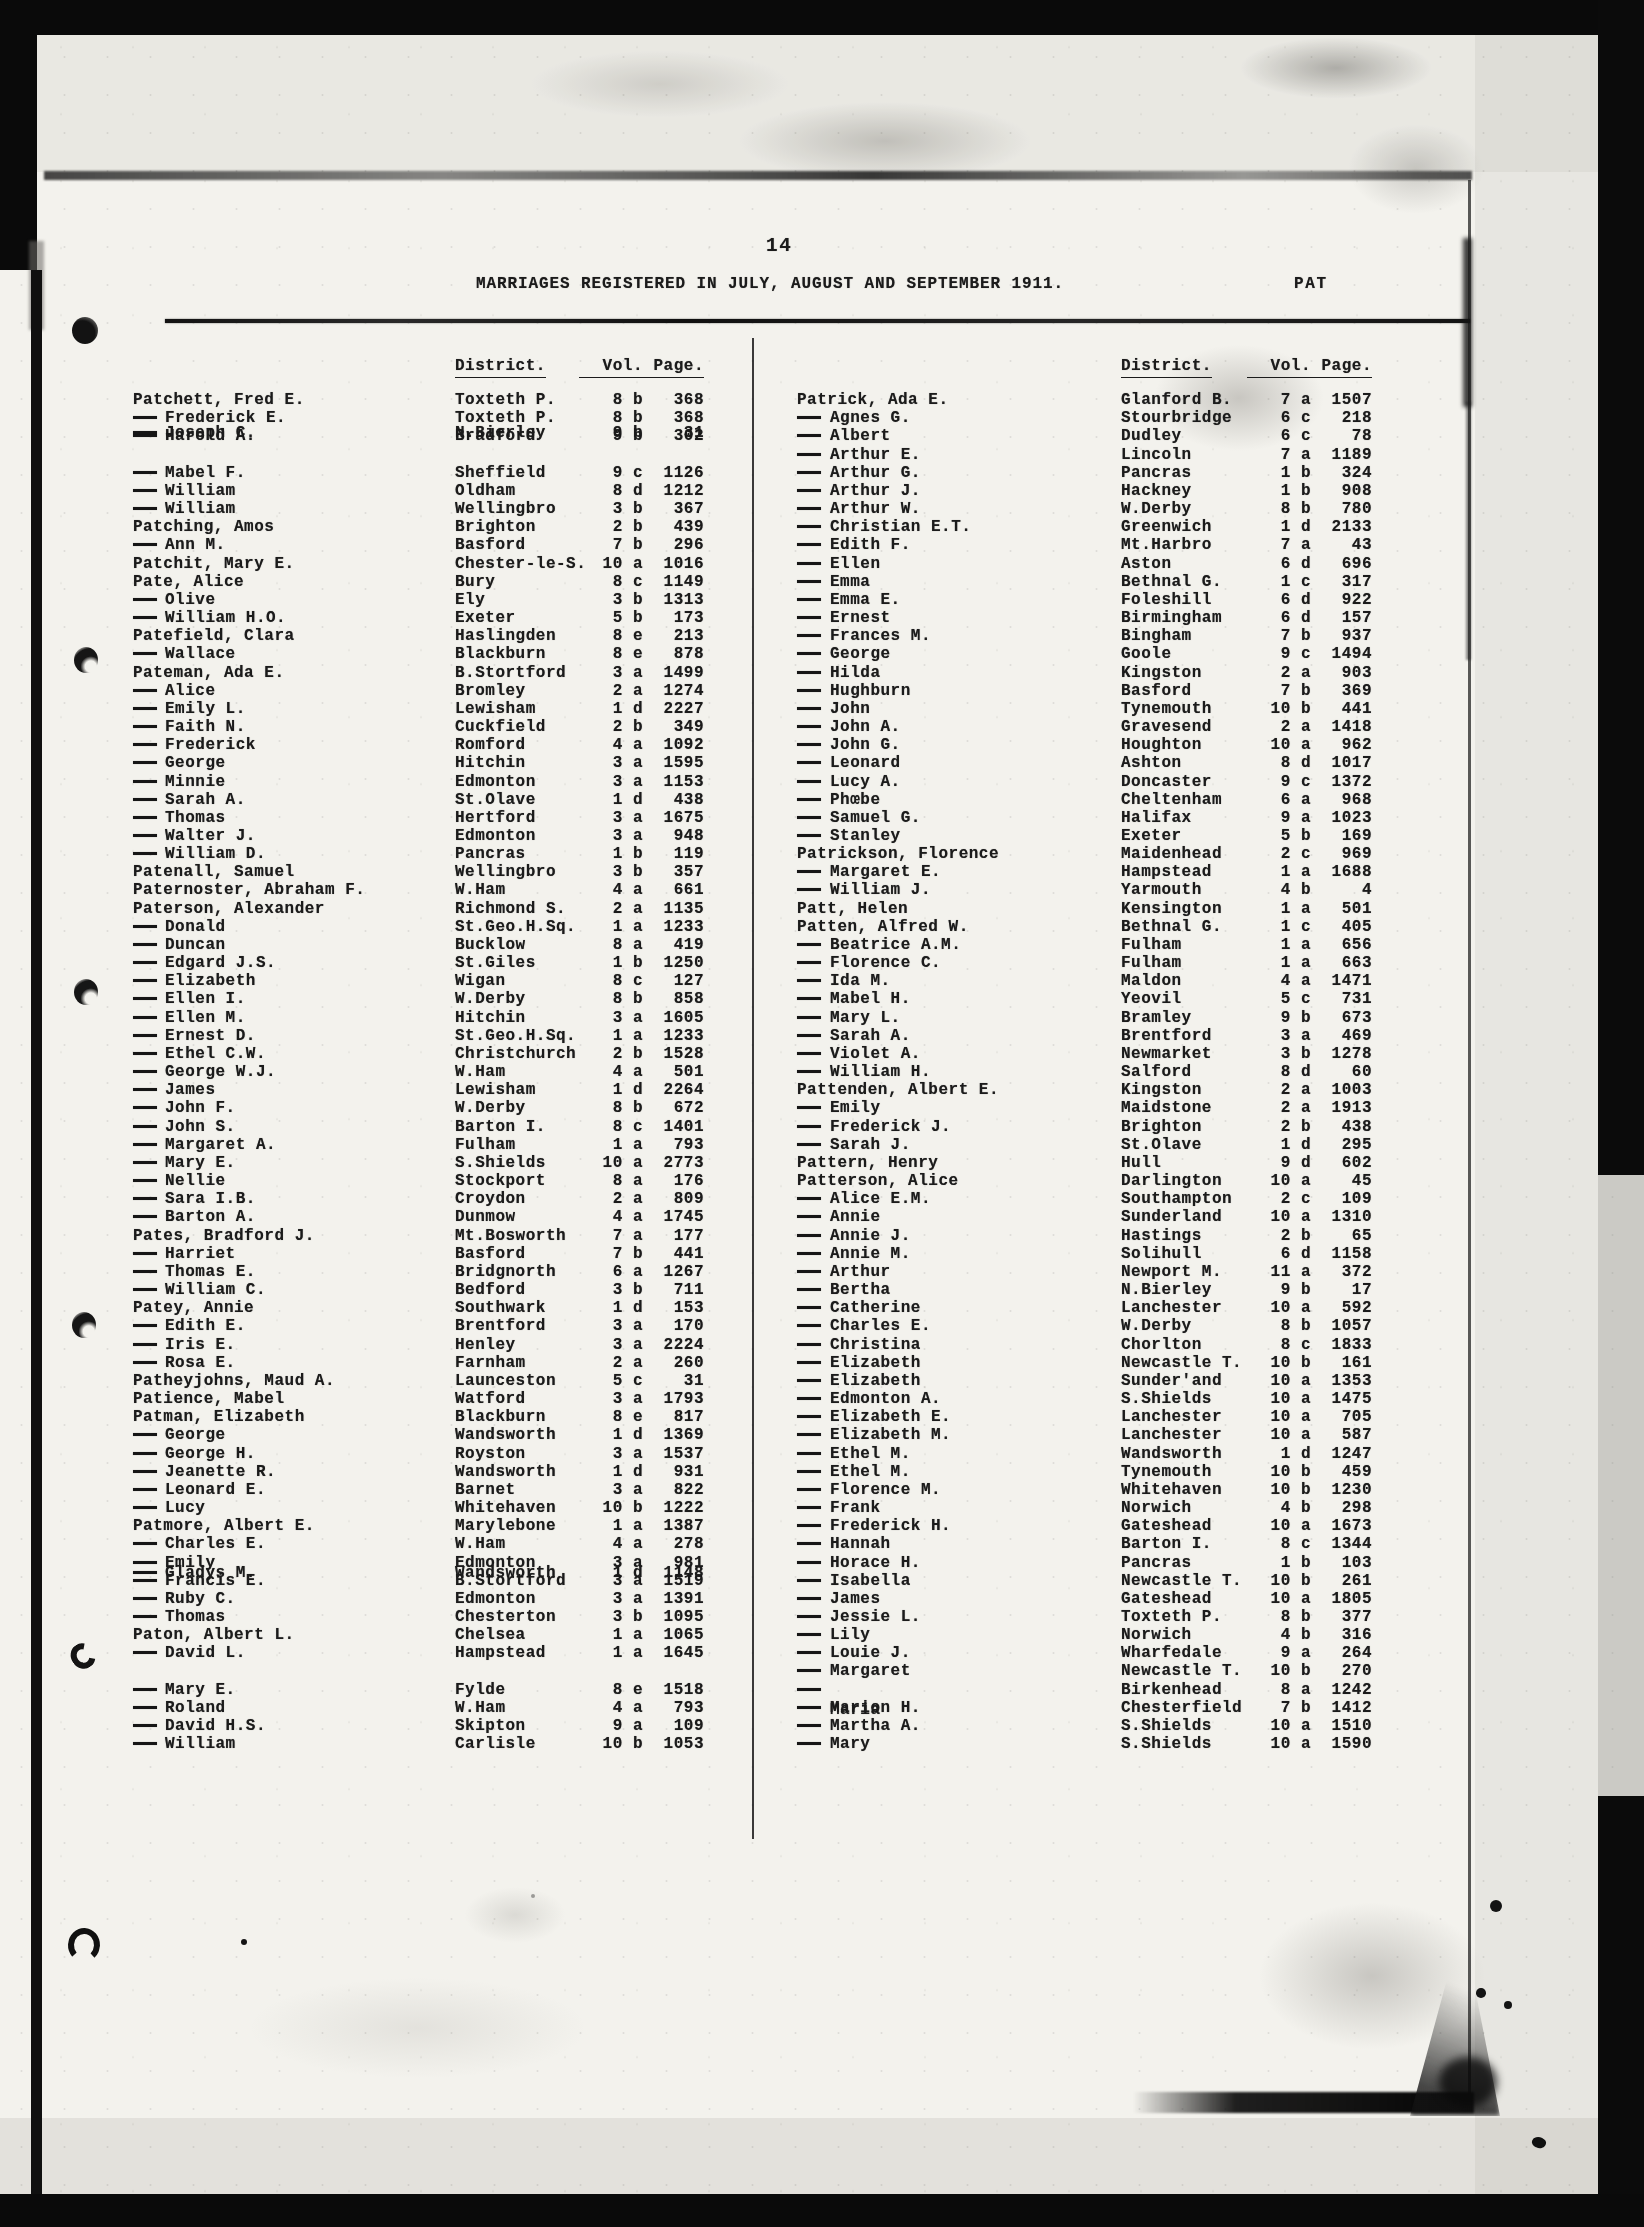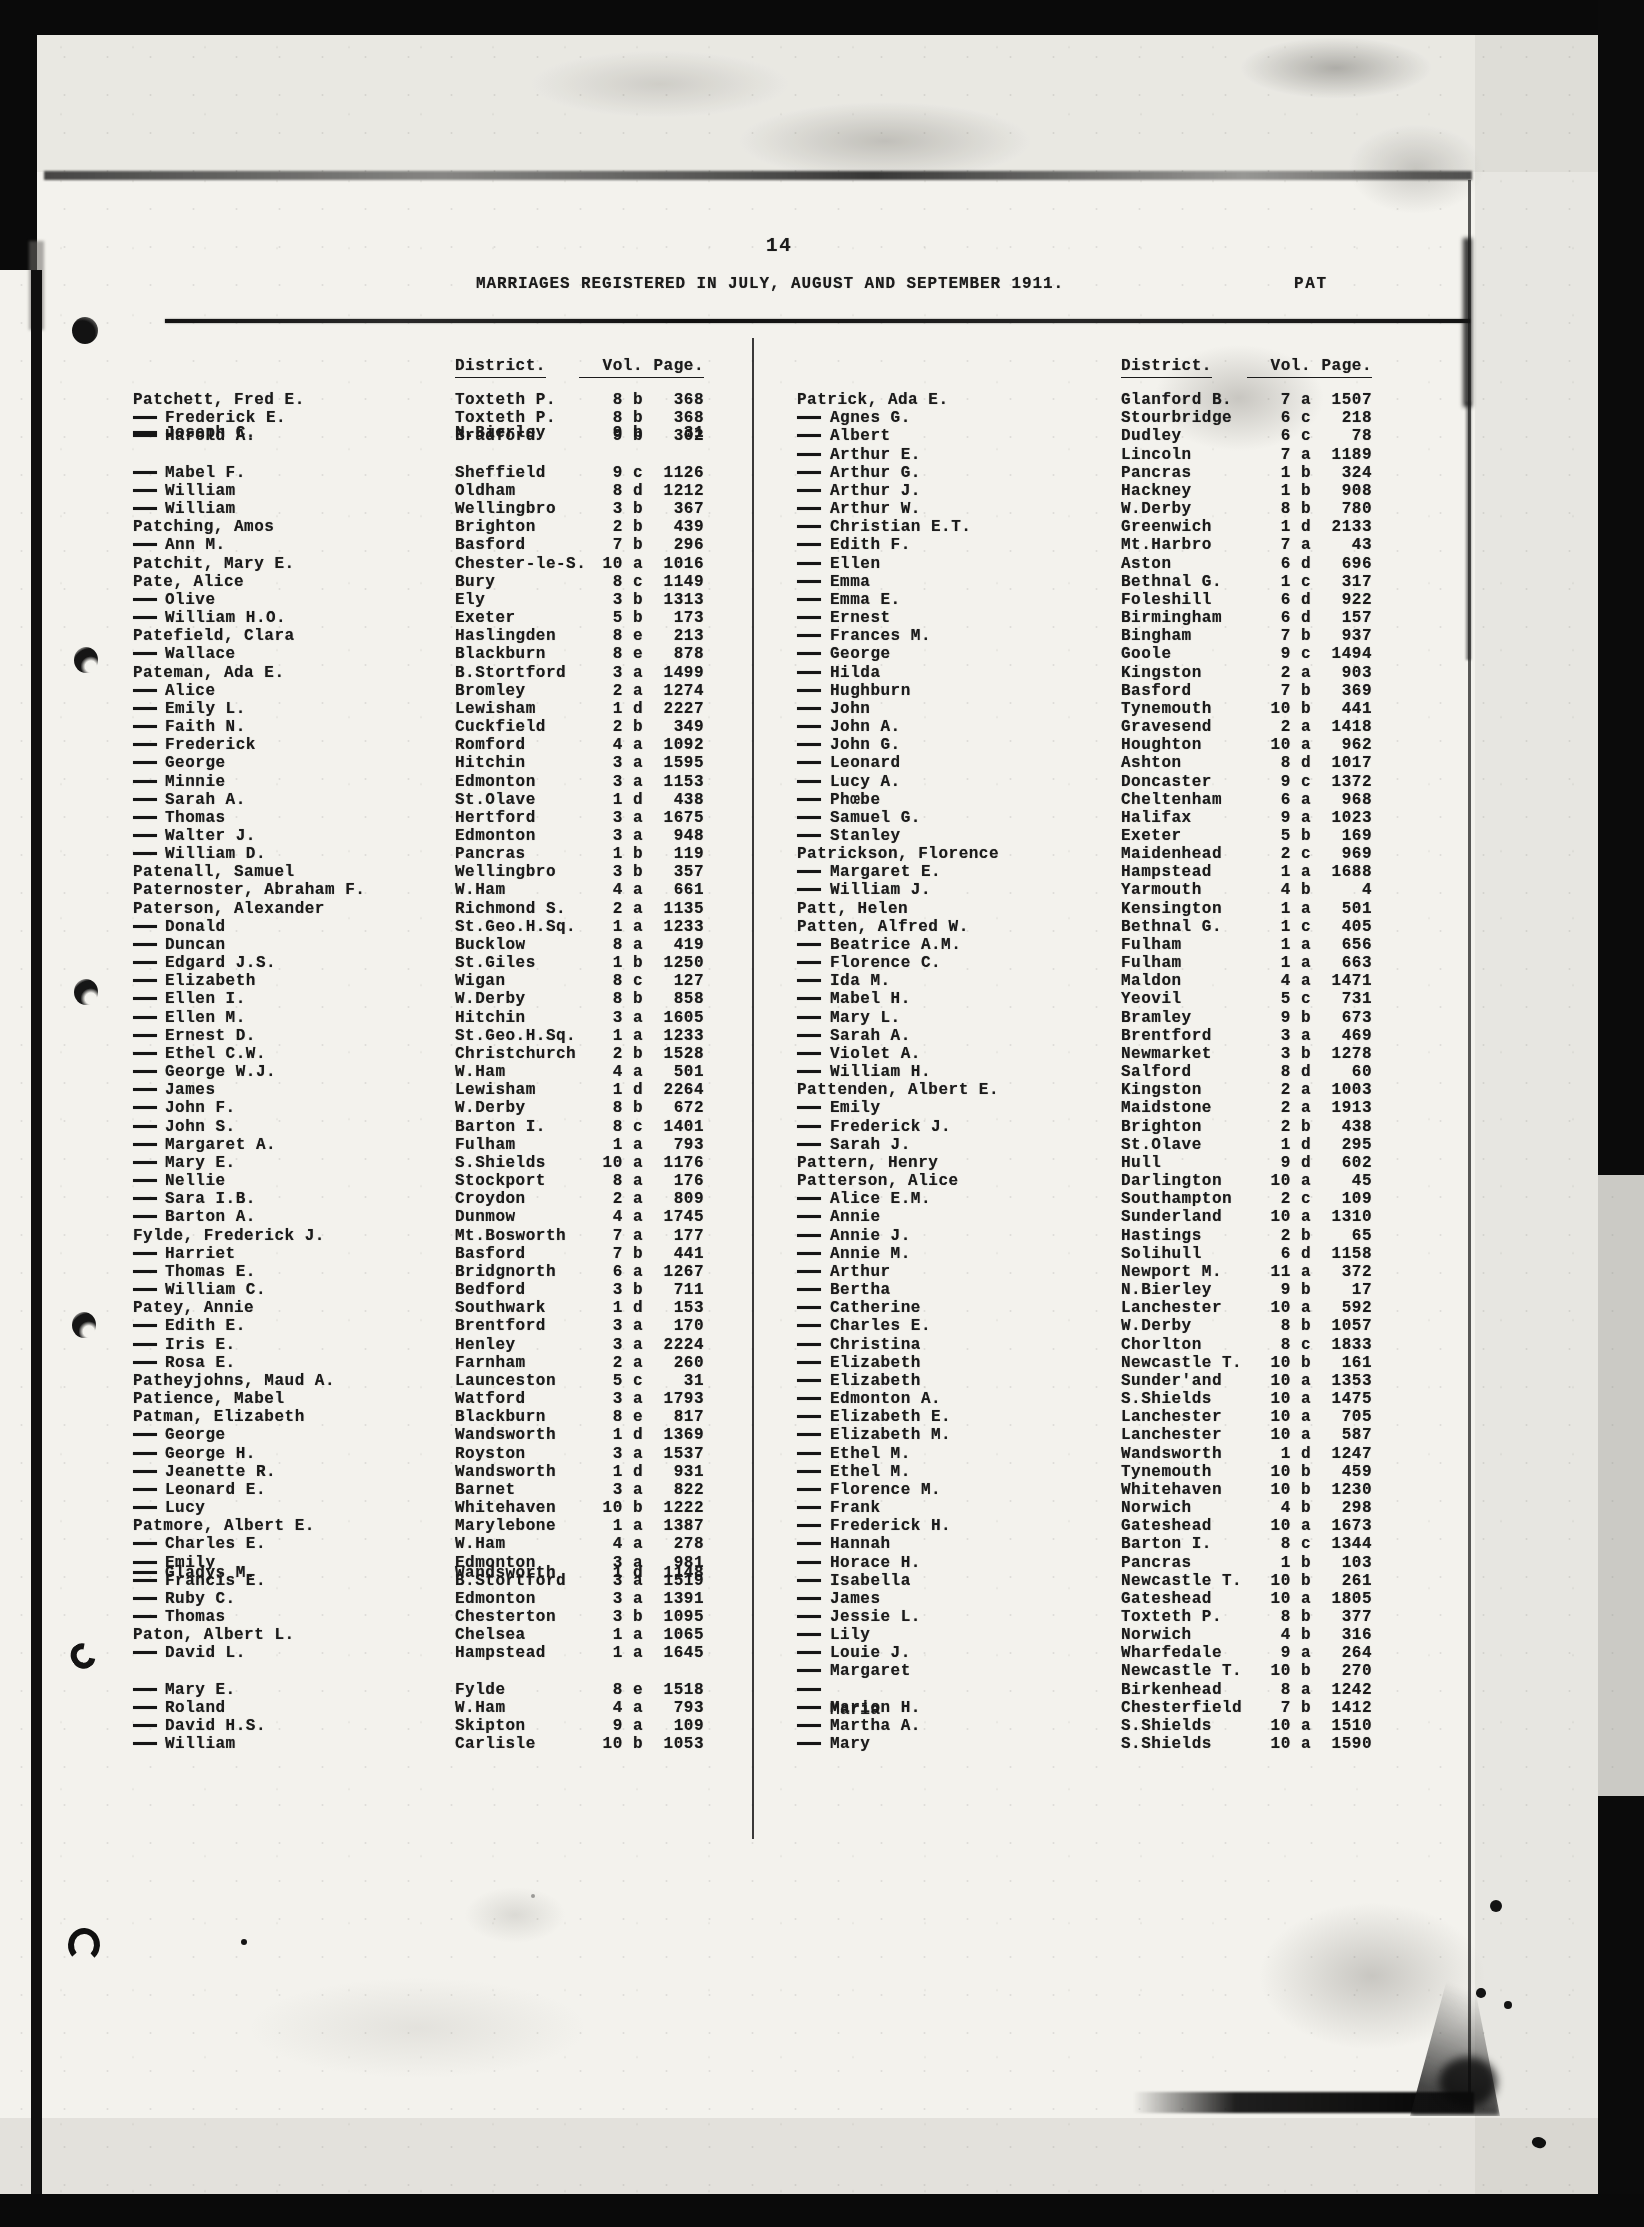--- a/index.html
+++ b/index.html
@@ -166,25 +166,25 @@
       <div class="row ink" style="top: 972px;"><span class="dash" style="left: 133px;"></span><span class="cell name" style="left: 165px;">Elizabeth</span><span class="cell dist" style="left: 455px;">Wigan</span><span class="cell vol num" style="left: 579px; width: 64px;">8 c</span><span class="cell page num" style="left: 632px; width: 72px;">127</span></div>
       <div class="row ink" style="top: 990px;"><span class="dash" style="left: 133px;"></span><span class="cell name" style="left: 165px;">Ellen I.</span><span class="cell dist" style="left: 455px;">W.Derby</span><span class="cell vol num" style="left: 579px; width: 64px;">8 b</span><span class="cell page num" style="left: 632px; width: 72px;">858</span></div>
       <div class="row ink" style="top: 1009px;"><span class="dash" style="left: 133px;"></span><span class="cell name" style="left: 165px;">Ellen M.</span><span class="cell dist" style="left: 455px;">Hitchin</span><span class="cell vol num" style="left: 579px; width: 64px;">3 a</span><span class="cell page num" style="left: 632px; width: 72px;">1605</span></div>
       <div class="row ink" style="top: 1027px;"><span class="dash" style="left: 133px;"></span><span class="cell name" style="left: 165px;">Ernest D.</span><span class="cell dist" style="left: 455px;">St.Geo.H.Sq.</span><span class="cell vol num" style="left: 579px; width: 64px;">1 a</span><span class="cell page num" style="left: 632px; width: 72px;">1233</span></div>
       <div class="row ink" style="top: 1045px;"><span class="dash" style="left: 133px;"></span><span class="cell name" style="left: 165px;">Ethel C.W.</span><span class="cell dist" style="left: 455px;">Christchurch</span><span class="cell vol num" style="left: 579px; width: 64px;">2 b</span><span class="cell page num" style="left: 632px; width: 72px;">1528</span></div>
       <div class="row ink" style="top: 1063px;"><span class="dash" style="left: 133px;"></span><span class="cell name" style="left: 165px;">George W.J.</span><span class="cell dist" style="left: 455px;">W.Ham</span><span class="cell vol num" style="left: 579px; width: 64px;">4 a</span><span class="cell page num" style="left: 632px; width: 72px;">501</span></div>
       <div class="row ink" style="top: 1081px;"><span class="dash" style="left: 133px;"></span><span class="cell name" style="left: 165px;">James</span><span class="cell dist" style="left: 455px;">Lewisham</span><span class="cell vol num" style="left: 579px; width: 64px;">1 d</span><span class="cell page num" style="left: 632px; width: 72px;">2264</span></div>
       <div class="row ink" style="top: 1099px;"><span class="dash" style="left: 133px;"></span><span class="cell name" style="left: 165px;">John F.</span><span class="cell dist" style="left: 455px;">W.Derby</span><span class="cell vol num" style="left: 579px; width: 64px;">8 b</span><span class="cell page num" style="left: 632px; width: 72px;">672</span></div>
       <div class="row ink" style="top: 1118px;"><span class="dash" style="left: 133px;"></span><span class="cell name" style="left: 165px;">John S.</span><span class="cell dist" style="left: 455px;">Barton I.</span><span class="cell vol num" style="left: 579px; width: 64px;">8 c</span><span class="cell page num" style="left: 632px; width: 72px;">1401</span></div>
       <div class="row ink" style="top: 1136px;"><span class="dash" style="left: 133px;"></span><span class="cell name" style="left: 165px;">Margaret A.</span><span class="cell dist" style="left: 455px;">Fulham</span><span class="cell vol num" style="left: 579px; width: 64px;">1 a</span><span class="cell page num" style="left: 632px; width: 72px;">793</span></div>
-      <div class="row ink" style="top: 1154px;"><span class="dash" style="left: 133px;"></span><span class="cell name" style="left: 165px;">Mary E.</span><span class="cell dist" style="left: 455px;">S.Shields</span><span class="cell vol num" style="left: 579px; width: 64px;">10 a</span><span class="cell page num" style="left: 632px; width: 72px;">1176</span></div>
+      <div class="row ink" style="top: 1154px;"><span class="dash" style="left: 133px;"></span><span class="cell name" style="left: 165px;">Mary E.</span><span class="cell dist" style="left: 455px;">S.Shields</span><span class="cell vol num" style="left: 579px; width: 64px;">10 a</span><span class="cell page num" style="left: 632px; width: 72px;">2773</span></div>
       <div class="row ink" style="top: 1172px;"><span class="dash" style="left: 133px;"></span><span class="cell name" style="left: 165px;">Nellie</span><span class="cell dist" style="left: 455px;">Stockport</span><span class="cell vol num" style="left: 579px; width: 64px;">8 a</span><span class="cell page num" style="left: 632px; width: 72px;">176</span></div>
       <div class="row ink" style="top: 1190px;"><span class="dash" style="left: 133px;"></span><span class="cell name" style="left: 165px;">Sara I.B.</span><span class="cell dist" style="left: 455px;">Croydon</span><span class="cell vol num" style="left: 579px; width: 64px;">2 a</span><span class="cell page num" style="left: 632px; width: 72px;">809</span></div>
       <div class="row ink" style="top: 1208px;"><span class="dash" style="left: 133px;"></span><span class="cell name" style="left: 165px;">Barton A.</span><span class="cell dist" style="left: 455px;">Dunmow</span><span class="cell vol num" style="left: 579px; width: 64px;">4 a</span><span class="cell page num" style="left: 632px; width: 72px;">1745</span></div>
-      <div class="row ink" style="top: 1227px;"><span class="cell name" style="left: 133px;">Fylde, Frederick J.</span><span class="cell dist" style="left: 455px;">Mt.Bosworth</span><span class="cell vol num" style="left: 579px; width: 64px;">7 a</span><span class="cell page num" style="left: 632px; width: 72px;">177</span></div>
+      <div class="row ink" style="top: 1227px;"><span class="cell name" style="left: 133px;">Pates, Bradford J.</span><span class="cell dist" style="left: 455px;">Mt.Bosworth</span><span class="cell vol num" style="left: 579px; width: 64px;">7 a</span><span class="cell page num" style="left: 632px; width: 72px;">177</span></div>
       <div class="row ink" style="top: 1245px;"><span class="dash" style="left: 133px;"></span><span class="cell name" style="left: 165px;">Harriet</span><span class="cell dist" style="left: 455px;">Basford</span><span class="cell vol num" style="left: 579px; width: 64px;">7 b</span><span class="cell page num" style="left: 632px; width: 72px;">441</span></div>
       <div class="row ink" style="top: 1263px;"><span class="dash" style="left: 133px;"></span><span class="cell name" style="left: 165px;">Thomas E.</span><span class="cell dist" style="left: 455px;">Bridgnorth</span><span class="cell vol num" style="left: 579px; width: 64px;">6 a</span><span class="cell page num" style="left: 632px; width: 72px;">1267</span></div>
       <div class="row ink" style="top: 1281px;"><span class="dash" style="left: 133px;"></span><span class="cell name" style="left: 165px;">William C.</span><span class="cell dist" style="left: 455px;">Bedford</span><span class="cell vol num" style="left: 579px; width: 64px;">3 b</span><span class="cell page num" style="left: 632px; width: 72px;">711</span></div>
       <div class="row ink" style="top: 1299px;"><span class="cell name" style="left: 133px;">Patey, Annie</span><span class="cell dist" style="left: 455px;">Southwark</span><span class="cell vol num" style="left: 579px; width: 64px;">1 d</span><span class="cell page num" style="left: 632px; width: 72px;">153</span></div>
       <div class="row ink" style="top: 1317px;"><span class="dash" style="left: 133px;"></span><span class="cell name" style="left: 165px;">Edith E.</span><span class="cell dist" style="left: 455px;">Brentford</span><span class="cell vol num" style="left: 579px; width: 64px;">3 a</span><span class="cell page num" style="left: 632px; width: 72px;">170</span></div>
       <div class="row ink" style="top: 1336px;"><span class="dash" style="left: 133px;"></span><span class="cell name" style="left: 165px;">Iris E.</span><span class="cell dist" style="left: 455px;">Henley</span><span class="cell vol num" style="left: 579px; width: 64px;">3 a</span><span class="cell page num" style="left: 632px; width: 72px;">2224</span></div>
       <div class="row ink" style="top: 1354px;"><span class="dash" style="left: 133px;"></span><span class="cell name" style="left: 165px;">Rosa E.</span><span class="cell dist" style="left: 455px;">Farnham</span><span class="cell vol num" style="left: 579px; width: 64px;">2 a</span><span class="cell page num" style="left: 632px; width: 72px;">260</span></div>
       <div class="row ink" style="top: 1372px;"><span class="cell name" style="left: 133px;">Patheyjohns, Maud A.</span><span class="cell dist" style="left: 455px;">Launceston</span><span class="cell vol num" style="left: 579px; width: 64px;">5 c</span><span class="cell page num" style="left: 632px; width: 72px;">31</span></div>
       <div class="row ink" style="top: 1390px;"><span class="cell name" style="left: 133px;">Patience, Mabel</span><span class="cell dist" style="left: 455px;">Watford</span><span class="cell vol num" style="left: 579px; width: 64px;">3 a</span><span class="cell page num" style="left: 632px; width: 72px;">1793</span></div>
       <div class="row ink" style="top: 1408px;"><span class="cell name" style="left: 133px;">Patman, Elizabeth</span><span class="cell dist" style="left: 455px;">Blackburn</span><span class="cell vol num" style="left: 579px; width: 64px;">8 e</span><span class="cell page num" style="left: 632px; width: 72px;">817</span></div>

